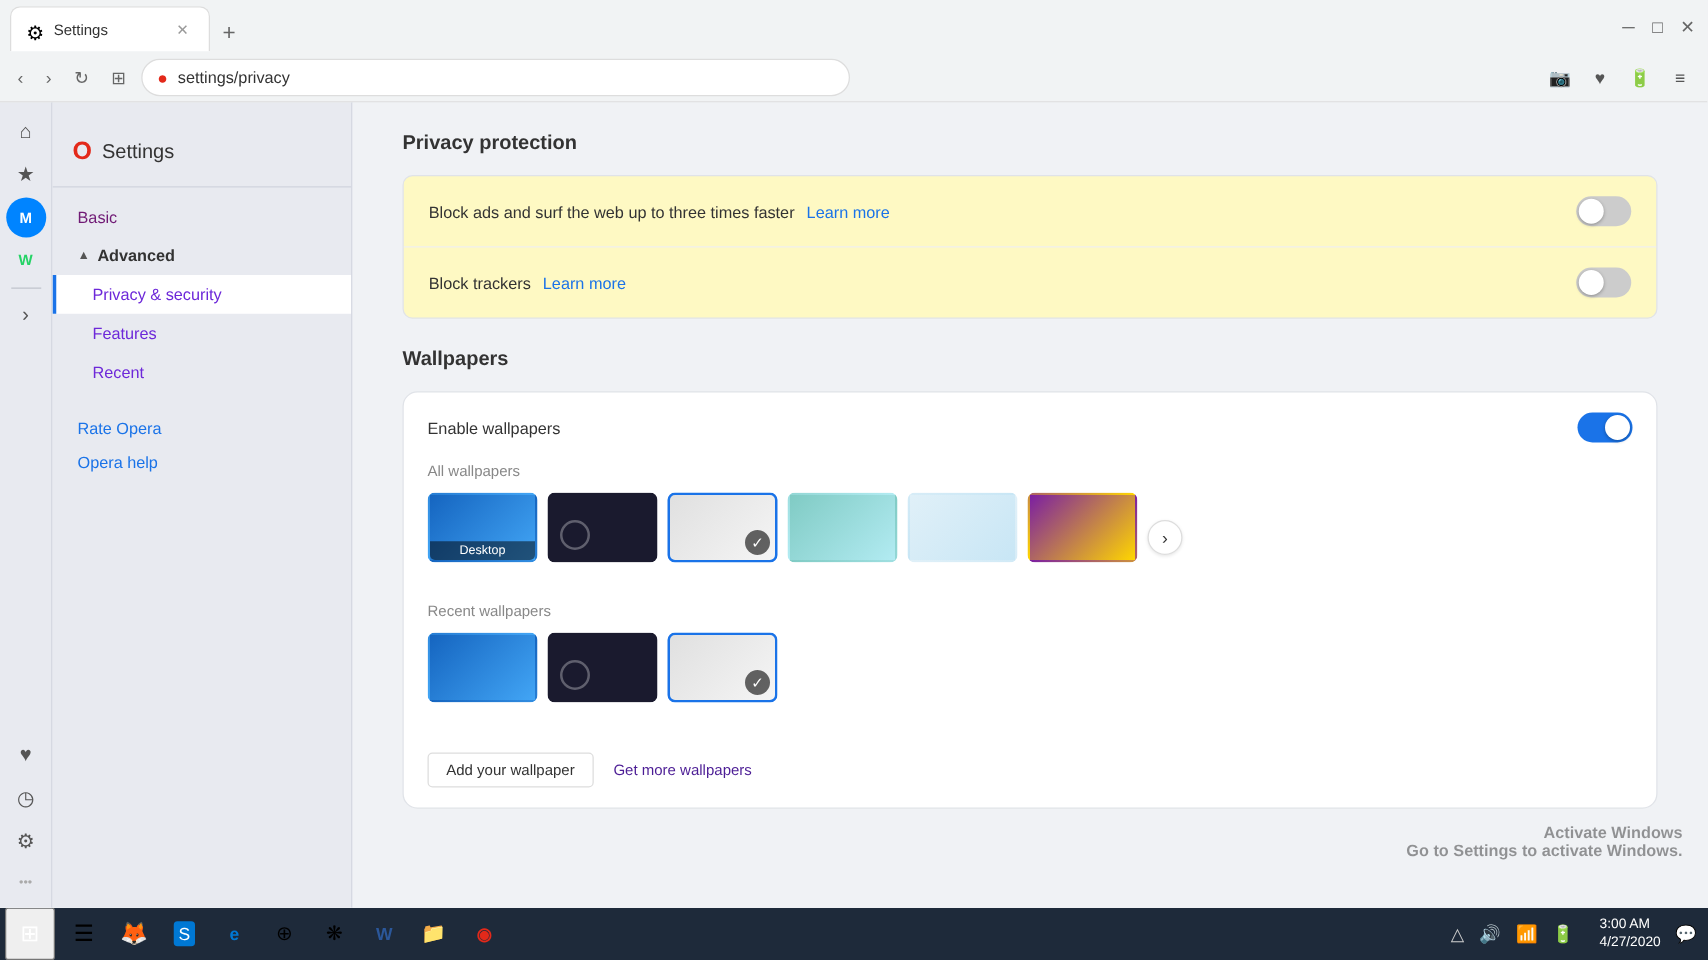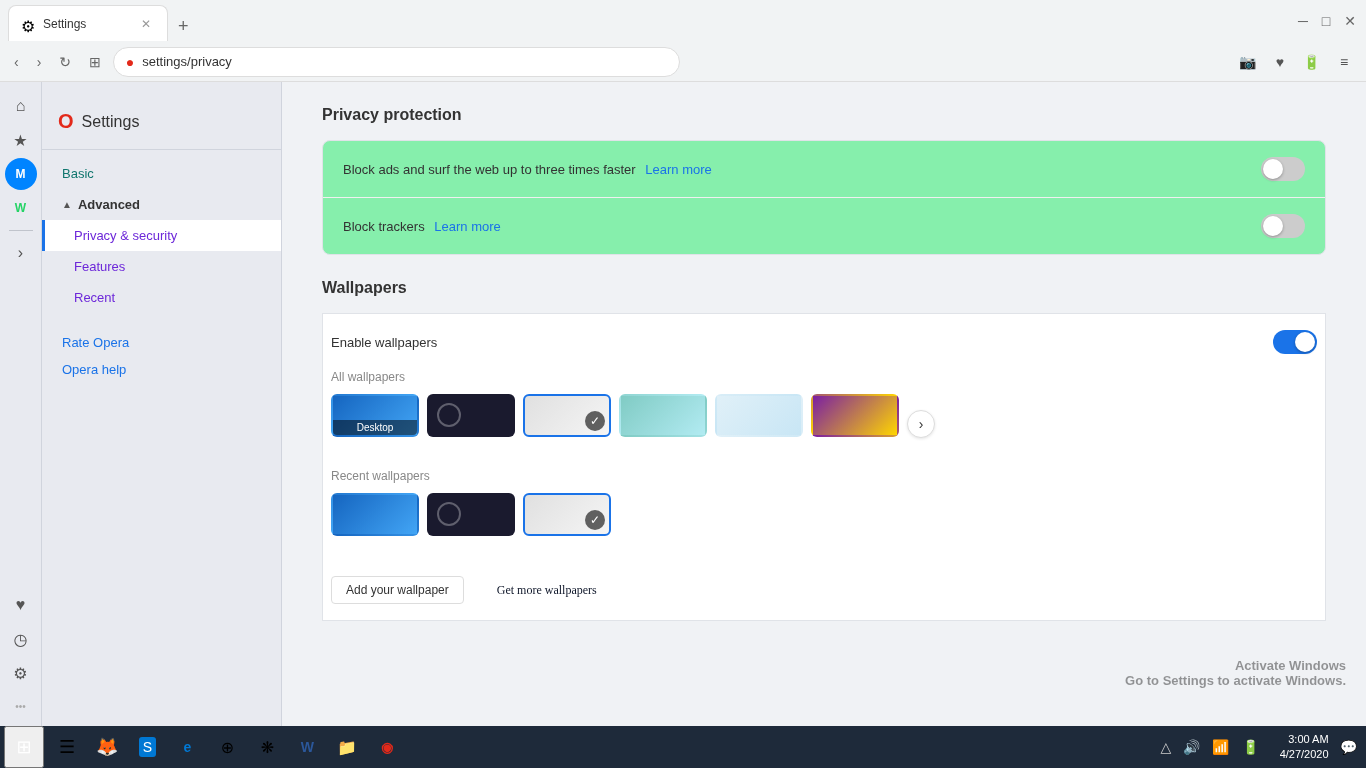--- a/index.html
+++ b/index.html
@@ -23,81 +23,81 @@
     .main-layout { display: flex; height: calc(768px - 82px - 42px); }
 
     
     .sidebar-icons { width: 42px; background: #e8eaf0; display: flex; flex-direction: column; align-items: center; padding: 8px 0; gap: 2px; border-right: 1px solid #d0d4dd; }
     .sidebar-icon-btn { width: 32px; height: 32px; display: flex; align-items: center; justify-content: center; border-radius: 50%; cursor: pointer; color: #555; font-size: 16px; background: none; border: none; }
     .sidebar-icon-btn.active { background: #e3291a; color: white; }
     .sidebar-divider { width: 24px; height: 1px; background: #c0c4cc; margin: 4px 0; }
 
     
     .settings-sidebar { width: 240px; background: #e8eaf0; padding: 16px 0; border-right: 1px solid #d0d4dd; overflow-y: auto; }
-    .sidebar-item { padding: 8px 20px; cursor: pointer; font-size: 13px; color: #0f766e; display: flex; align-items: center; gap: 8px; }
+    .sidebar-item { padding: 8px 20px; cursor: pointer; font-size: 13px; color: #701a75; display: flex; align-items: center; gap: 8px; }
     .sidebar-item.active { background: white; border-left: 3px solid #1a73e8; color: #1a73e8; font-weight: 500; padding-left: 17px; }
     .sidebar-item.section-header { font-weight: 600; color: #333; }
     .sidebar-item.sub-item { padding-left: 32px; color: #6d28d9; }
     .sidebar-item.sub-item.active { padding-left: 29px; }
     .sidebar-link { padding: 6px 20px; font-size: 13px; color: #1a73e8; cursor: pointer; text-decoration: none; display: block; }
 
     
     .main-content { flex: 1; background: #f0f2f5; overflow-y: auto; padding: 24px 40px; }
     .search-settings-bar { display: flex; align-items: center; background: white; border: 1px solid #ddd; border-radius: 20px; padding: 0 12px; height: 36px; width: 280px; gap: 8px; }
     .search-settings-input { border: none; outline: none; flex: 1; font-size: 13px; color: #333; background: transparent; }
     .search-icon { color: #999; font-size: 16px; }
 
     
     .section-title { font-size: 16px; font-weight: 700; color: #333; margin-bottom: 16px; }
-    .content-card { background: #86efac; border-radius: 8px; padding: 0; margin-bottom: 24px; border: 1px solid #e0e3e8; }
+    .content-card { background: #fef9c3; border-radius: 8px; padding: 0; margin-bottom: 24px; border: 1px solid #e0e3e8; }
     .card-row { display: flex; align-items: center; padding: 16px 20px; border-bottom: 1px solid #f0f0f0; }
     .card-row:last-child { border-bottom: none; }
     .card-row-text { flex: 1; font-size: 13px; color: #333; }
     .learn-more { color: #1a73e8; text-decoration: none; margin-left: 6px; font-size: 13px; }
 
     
     .toggle { width: 44px; height: 24px; border-radius: 12px; cursor: pointer; position: relative; transition: background 0.2s; flex-shrink: 0; border: none; }
     .toggle.off { background: #ccc; }
     .toggle.on { background: #1a73e8; }
     .toggle::after { content: ''; position: absolute; width: 20px; height: 20px; background: white; border-radius: 50%; top: 2px; transition: left 0.2s; box-shadow: 0 1px 3px rgba(0,0,0,0.3); }
     .toggle.off::after { left: 2px; }
     .toggle.on::after { left: 22px; }
-    .wallpapers-card { background: white; border-radius: 0; padding: 16px 8px; border: 1px solid #e0e3e8; }
+    .wallpapers-card { background: white; border-radius: 12px; padding: 16px 19px; border: 1px solid #e0e3e8; }
     .enable-wallpapers-row { display: flex; align-items: center; margin-bottom: 16px; }
     .enable-wallpapers-label { flex: 1; font-size: 13px; color: #333; }
     .wallpapers-label { font-size: 12px; color: #888; margin-bottom: 10px; margin-top: 4px; }
     .wallpapers-grid { display: flex; gap: 8px; align-items: center; margin-bottom: 16px; overflow: hidden; }
-    .wallpaper-thumb { width: 88px; height: 43px; border-radius: 6px; cursor: pointer; position: relative; overflow: hidden; flex-shrink: 0; border: 2px solid transparent; }
+    .wallpaper-thumb { width: 88px; height: 56px; border-radius: 6px; cursor: pointer; position: relative; overflow: hidden; flex-shrink: 0; border: 2px solid transparent; }
     .wallpaper-thumb .check { position: absolute; bottom: 4px; right: 4px; width: 20px; height: 20px; background: rgba(0,0,0,0.6); border-radius: 50%; display: flex; align-items: center; justify-content: center; color: white; font-size: 12px; }
     .wallpaper-thumb .label { position: absolute; bottom: 0; left: 0; right: 0; background: rgba(0,0,0,0.5); color: white; font-size: 10px; text-align: center; padding: 2px; }
     .wallpaper-nav { width: 28px; height: 28px; border-radius: 50%; background: white; border: 1px solid #ddd; display: flex; align-items: center; justify-content: center; cursor: pointer; color: #333; font-size: 14px; box-shadow: 0 1px 3px rgba(0,0,0,0.1); flex-shrink: 0; }
-    .wallpaper-actions { display: flex; align-items: center; gap: 33px; margin-top: 24px; }
+    .wallpaper-actions { display: flex; align-items: center; gap: 16px; margin-top: 24px; }
     .add-wallpaper-btn { padding: 6px 14px; border: 1px solid #ddd; border-radius: 4px; background: white; font-size: 12px; color: #333; cursor: pointer; }
-    .get-more-link { color: #0f172a; font-size: 12px; text-decoration: none; cursor: pointer; font-family: Liberation Serif, serif; }
+    .get-more-link { color: #4c1d95; font-size: 12px; text-decoration: none; cursor: pointer; }
 
     
     .wp1 { background: linear-gradient(135deg, #1565c0 0%, #42a5f5 100%); }
     .wp2 { background: #1a1a2e; }
     .wp3 { background: linear-gradient(135deg, #e0e0e0 0%, #f5f5f5 100%); }
     .wp4 { background: linear-gradient(135deg, #80cbc4 0%, #b2ebf2 100%); }
     .wp5 { background: linear-gradient(135deg, #e0f0f8 0%, #c8e6f5 100%); }
     .wp6 { background: linear-gradient(135deg, #7b1fa2 0%, #ffd600 100%); }
 
     
     .activate-windows { position: fixed; bottom: 80px; right: 20px; text-align: right; color: rgba(0,0,0,0.4); font-size: 13px; pointer-events: none; font-weight: bold; }
 
     
     .taskbar { position: fixed; bottom: 0; left: 0; right: 0; height: 42px; background: #1e2a3a; display: flex; align-items: center; padding: 0 4px; z-index: 100; }
     .taskbar-start { width: 40px; height: 42px; display: flex; align-items: center; justify-content: center; cursor: pointer; color: white; font-size: 18px; }
     .taskbar-items { display: flex; flex: 1; gap: 2px; padding: 0 4px; }
     .taskbar-item { height: 38px; padding: 0 8px; display: flex; align-items: center; justify-content: center; cursor: pointer; border-radius: 4px; min-width: 38px; }
     .taskbar-icon { font-size: 18px; }
     .taskbar-tray { display: flex; align-items: center; gap: 4px; padding: 0 8px; }
     .tray-icon { color: #ccc; font-size: 14px; cursor: pointer; padding: 2px 4px; }
-    .taskbar-clock { color: white; font-size: 11px; text-align: right; line-height: 1.4; cursor: pointer; padding: 0 8px; }
+    .taskbar-clock { color: white; font-size: 11px; line-height: 1.4; cursor: pointer; padding: 0 8px; }
     .taskbar-notification { color: #ccc; font-size: 14px; cursor: pointer; padding: 0 4px; }
 
     
     ::-webkit-scrollbar { width: 6px; }
     ::-webkit-scrollbar-track { background: transparent; }
     ::-webkit-scrollbar-thumb { background: #c0c4cc; border-radius: 3px; }
   </style>
 </head>
 <body>
 

